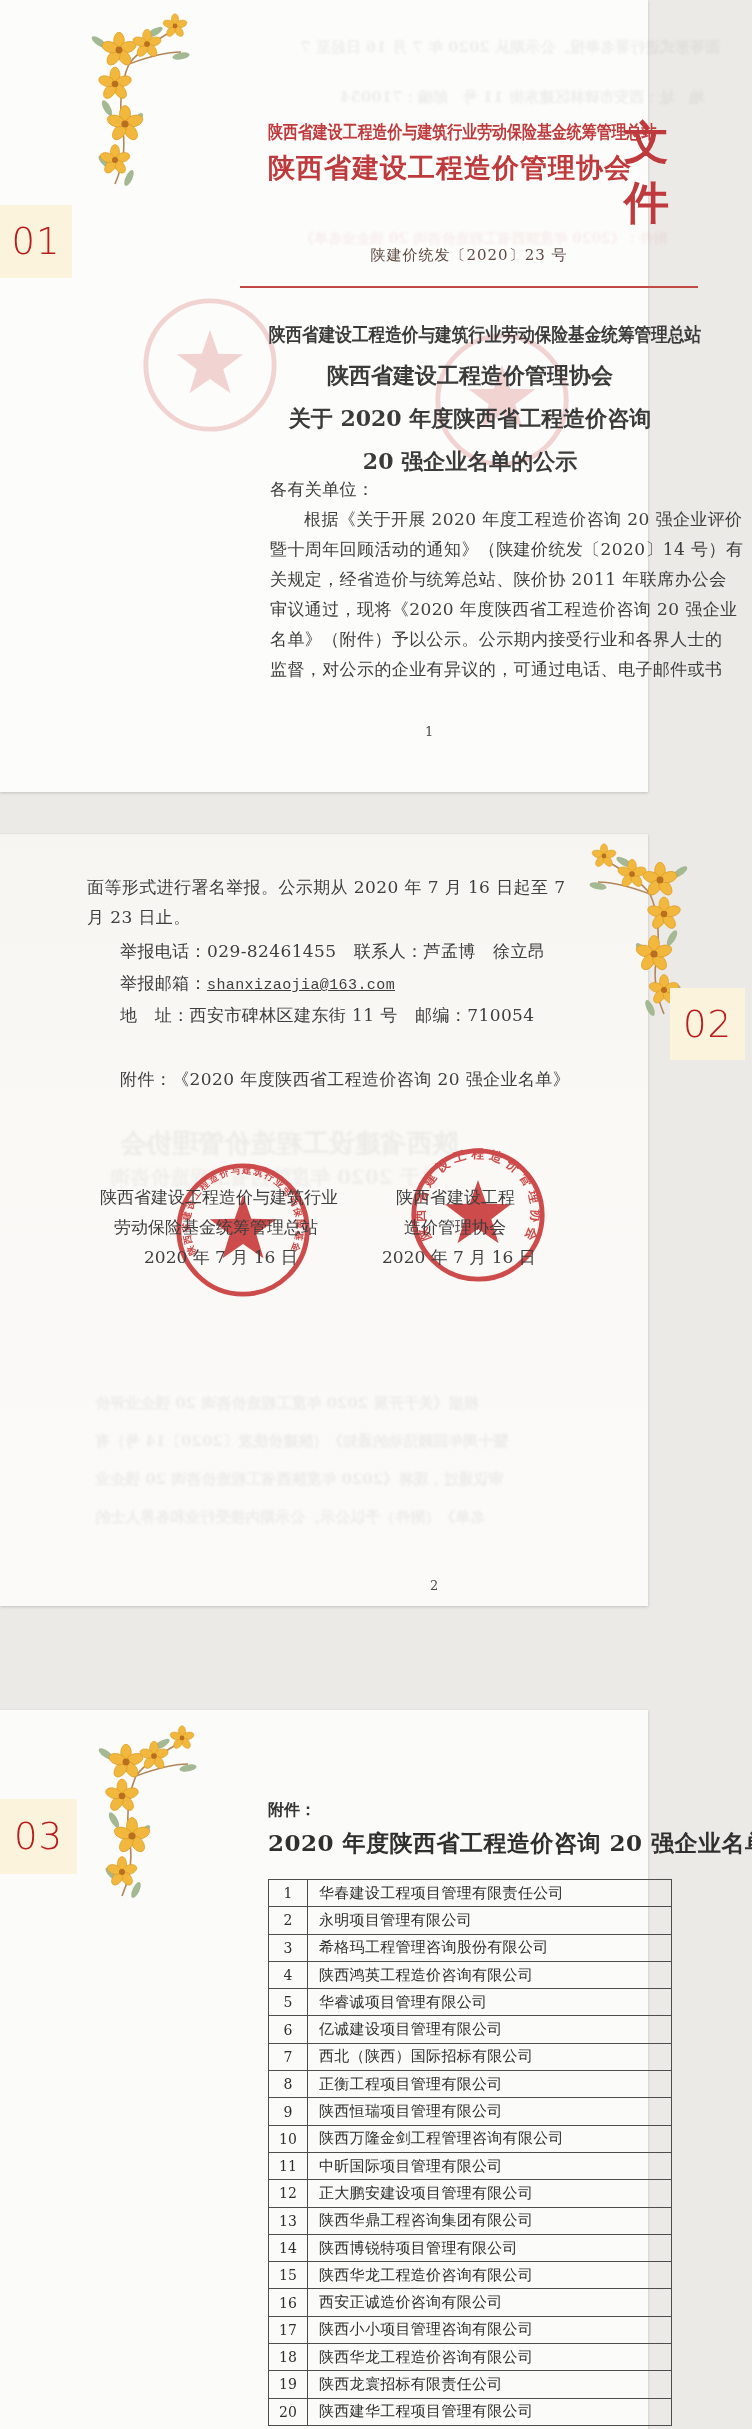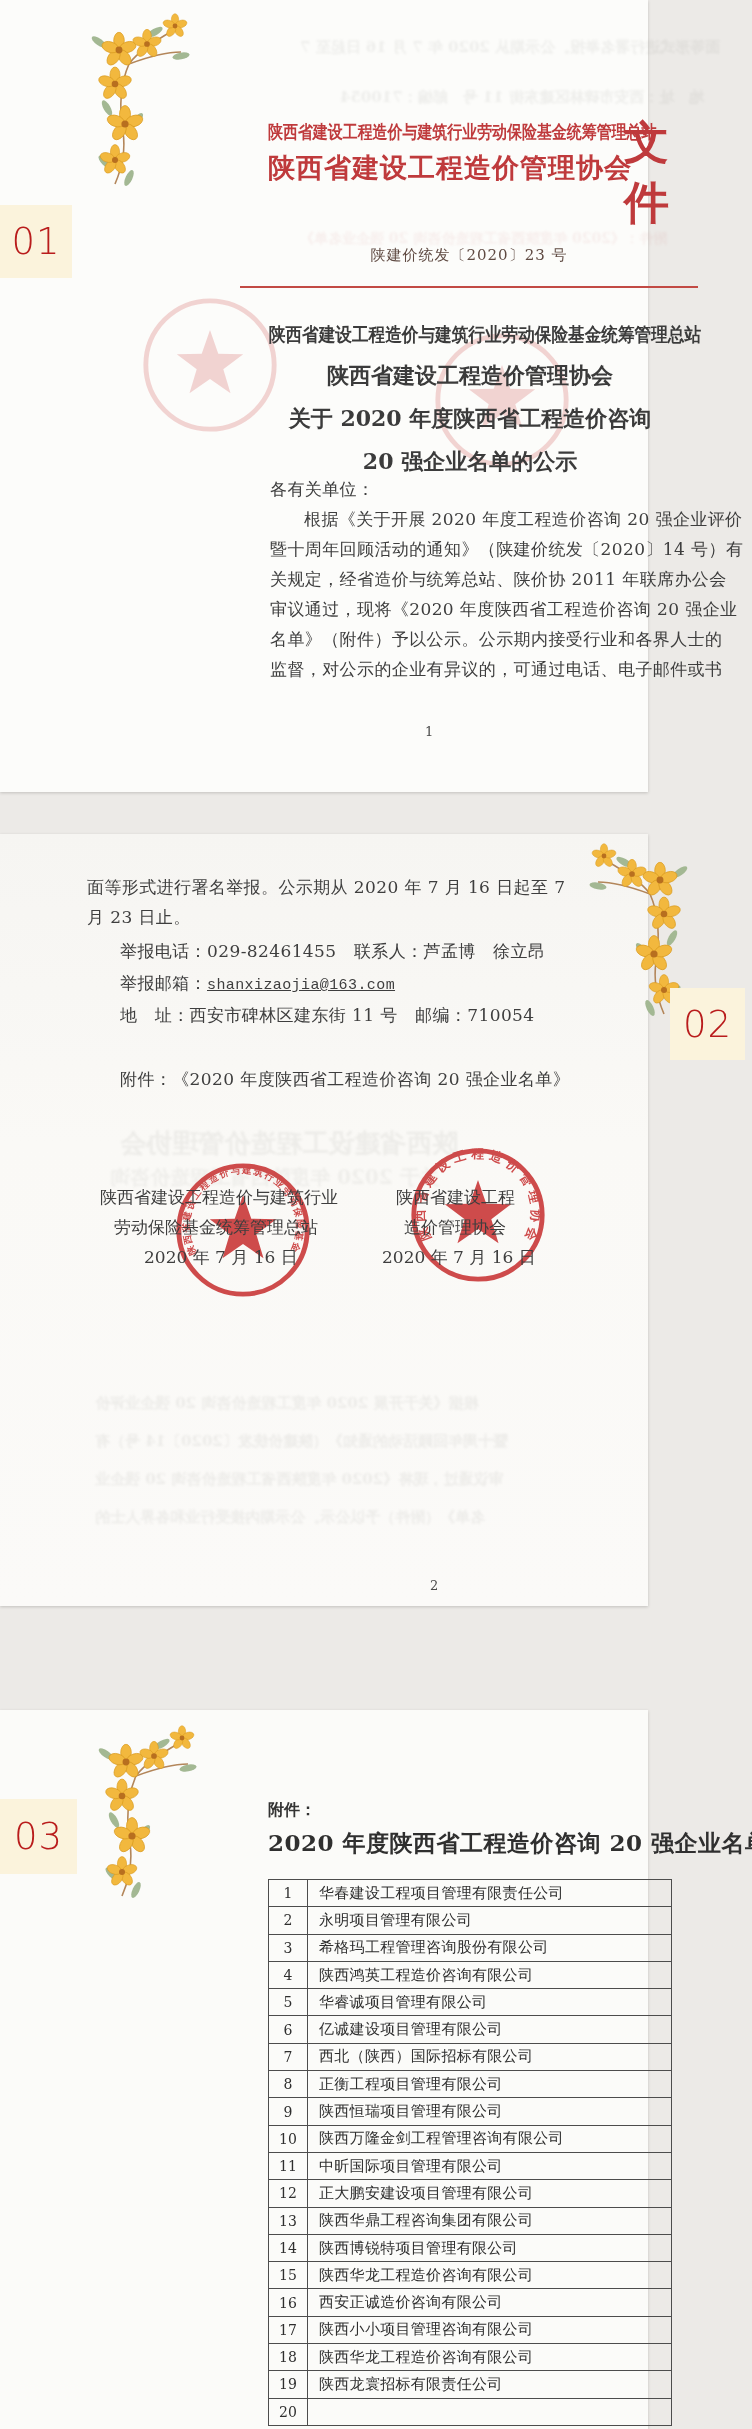--- a/index.html
+++ b/index.html
@@ -263,20 +263,21 @@
         <div class="trow">
           <div class="tcell rank">18</div>
           <div class="tcell comp">陕西华龙工程造价咨询有限公司</div>
         </div>
         <div class="trow">
           <div class="tcell rank">19</div>
           <div class="tcell comp">陕西龙寰招标有限责任公司</div>
         </div>
         <div class="trow">
           <div class="tcell rank">20</div>
+          <div class="tcell comp">陕西建华工程项目管理有限公司</div>
         </div>
       </div>
 
     <div class="abs pagenum" style="left:470px;top:756px">3</div>
   </div>
 
   <div class="badge" style="left:0;top:205px;width:72px;height:73px">01</div>
   <div class="badge" style="left:670px;top:988px;width:75px;height:72px">02</div>
   <div class="badge" style="left:0;top:1799px;width:77px;height:75px">03</div>
 

